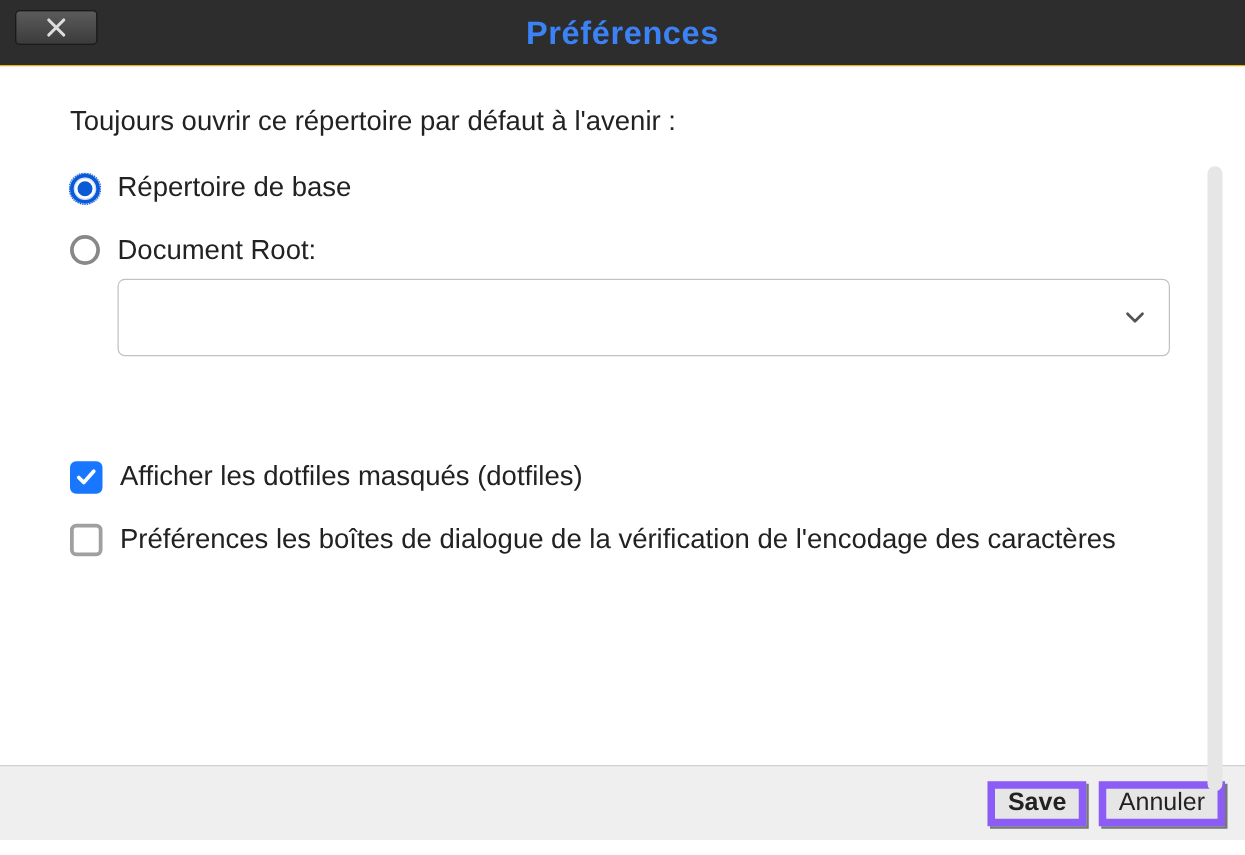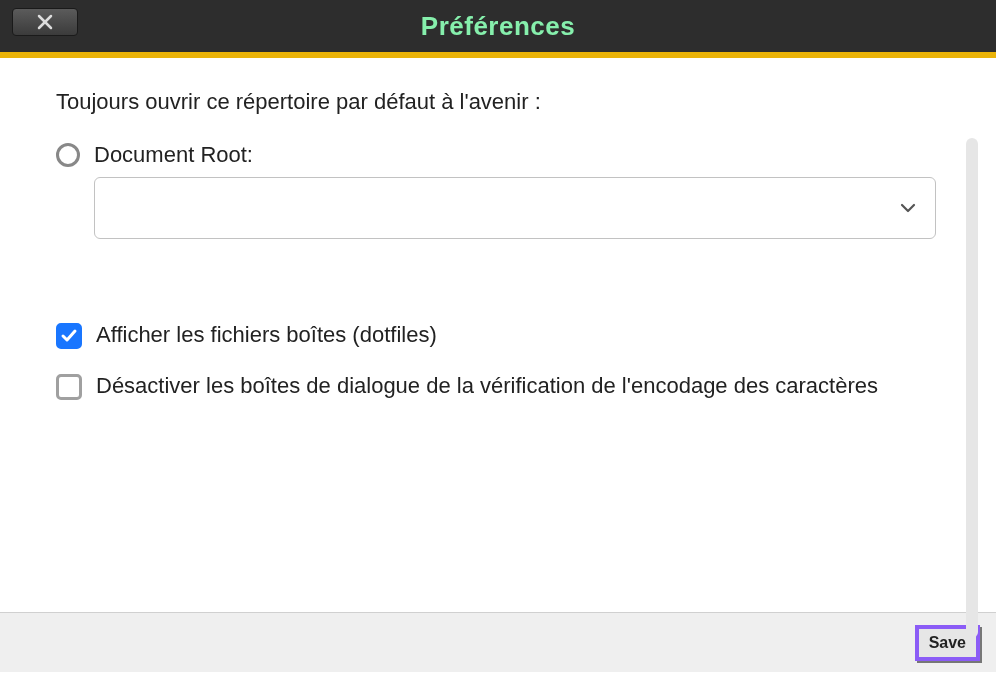--- a/index.html
+++ b/index.html
@@ -9,21 +9,21 @@
     font-family: -apple-system, BlinkMacSystemFont, "Segoe UI", Helvetica, Arial, sans-serif;
     background: #fff;
     color: #222;
     overflow: hidden;
   }
 
   
   .titlebar {
     height: 52px;
     background: #2d2d2d;
-    color: #86efac;
+    color: #3b82f6;
     display: flex;
     align-items: center;
     position: relative;
   }
   .close-btn {
     position: absolute;
     left: 12px;
     top: 8px;
     width: 66px;
     height: 28px;
@@ -41,21 +41,21 @@
     text-align: center;
     font-size: 26px;
     font-weight: 700;
     letter-spacing: 0.5px;
   }
 
   
   .content-wrap {
     position: relative;
     height: 560px;
-    border-top: 6px solid #eab308;
+    border-top: 1px solid #eab308;
   }
   .content {
     padding: 30px 50px 20px 56px;
     height: 100%;
     font-size: 22px;
     line-height: 1.3;
     overflow: hidden;
   }
   .scrollbar-track {
     position: absolute;
@@ -160,22 +160,22 @@
     background: #efefef;
     display: flex;
     align-items: center;
     justify-content: flex-end;
     padding: 0 16px;
     gap: 10px;
   }
   .btn {
     height: 36px;
     padding: 0 10px;
-    font-size: 16px;
-    border: 4px solid #8b5cf6;
+    font-size: 20px;
+    border: 6px solid #8b5cf6;
     background: #e6e6e6;
     cursor: pointer;
     box-shadow: 2px 2px 0 #777;
     display:flex; align-items:center;
   }
   .btn.primary { font-weight: 700; }
 </style>
 </head>
 <body>
 
@@ -187,20 +187,24 @@
     </svg>
   </div>
   <div class="title">Préférences</div>
 </div>
 
 <div class="content-wrap">
   <div class="content">
 
     <div class="intro">Toujours ouvrir ce répertoire par défaut à l'avenir :</div>
 
+    <div class="radio-row align-center">
+      <div class="radio selected"></div>
+      <div class="radio-label">Répertoire de base</div>
+    </div>
 
 
 
     <div class="radio-row">
       <div class="radio"></div>
       <div class="docroot-block">
         <div class="radio-label">Document Root:</div>
         <div class="select">
           <span></span>
           <svg viewBox="0 0 18 18" fill="none">
@@ -211,27 +215,28 @@
     </div>
 
     <div class="spacer"></div>
 
     <div class="check-row">
       <div class="checkbox checked">
         <svg viewBox="0 0 18 18" fill="none">
           <polyline points="3,9 7,13 15,4" stroke="#fff" stroke-width="3" stroke-linecap="round" stroke-linejoin="round"></polyline>
         </svg>
       </div>
-      <div class="check-label">Afficher les fichiers boîtes (dotfiles)</div>
+      <div class="check-label">Afficher les dotfiles masqués (dotfiles)</div>
     </div>
 
     <div class="check-row">
       <div class="checkbox"></div>
-      <div class="check-label">Désactiver les boîtes de dialogue de la vérification de l'encodage des caractères</div>
+      <div class="check-label">Préférences les boîtes de dialogue de la vérification de l'encodage des caractères</div>
     </div>
 
   </div>
   <div class="scrollbar-track"></div>
 </div>
 
 <div class="footer">
   <div class="btn primary">Save</div>
+  <div class="btn">Annuler</div>
 </div>
 
 </body></html>

